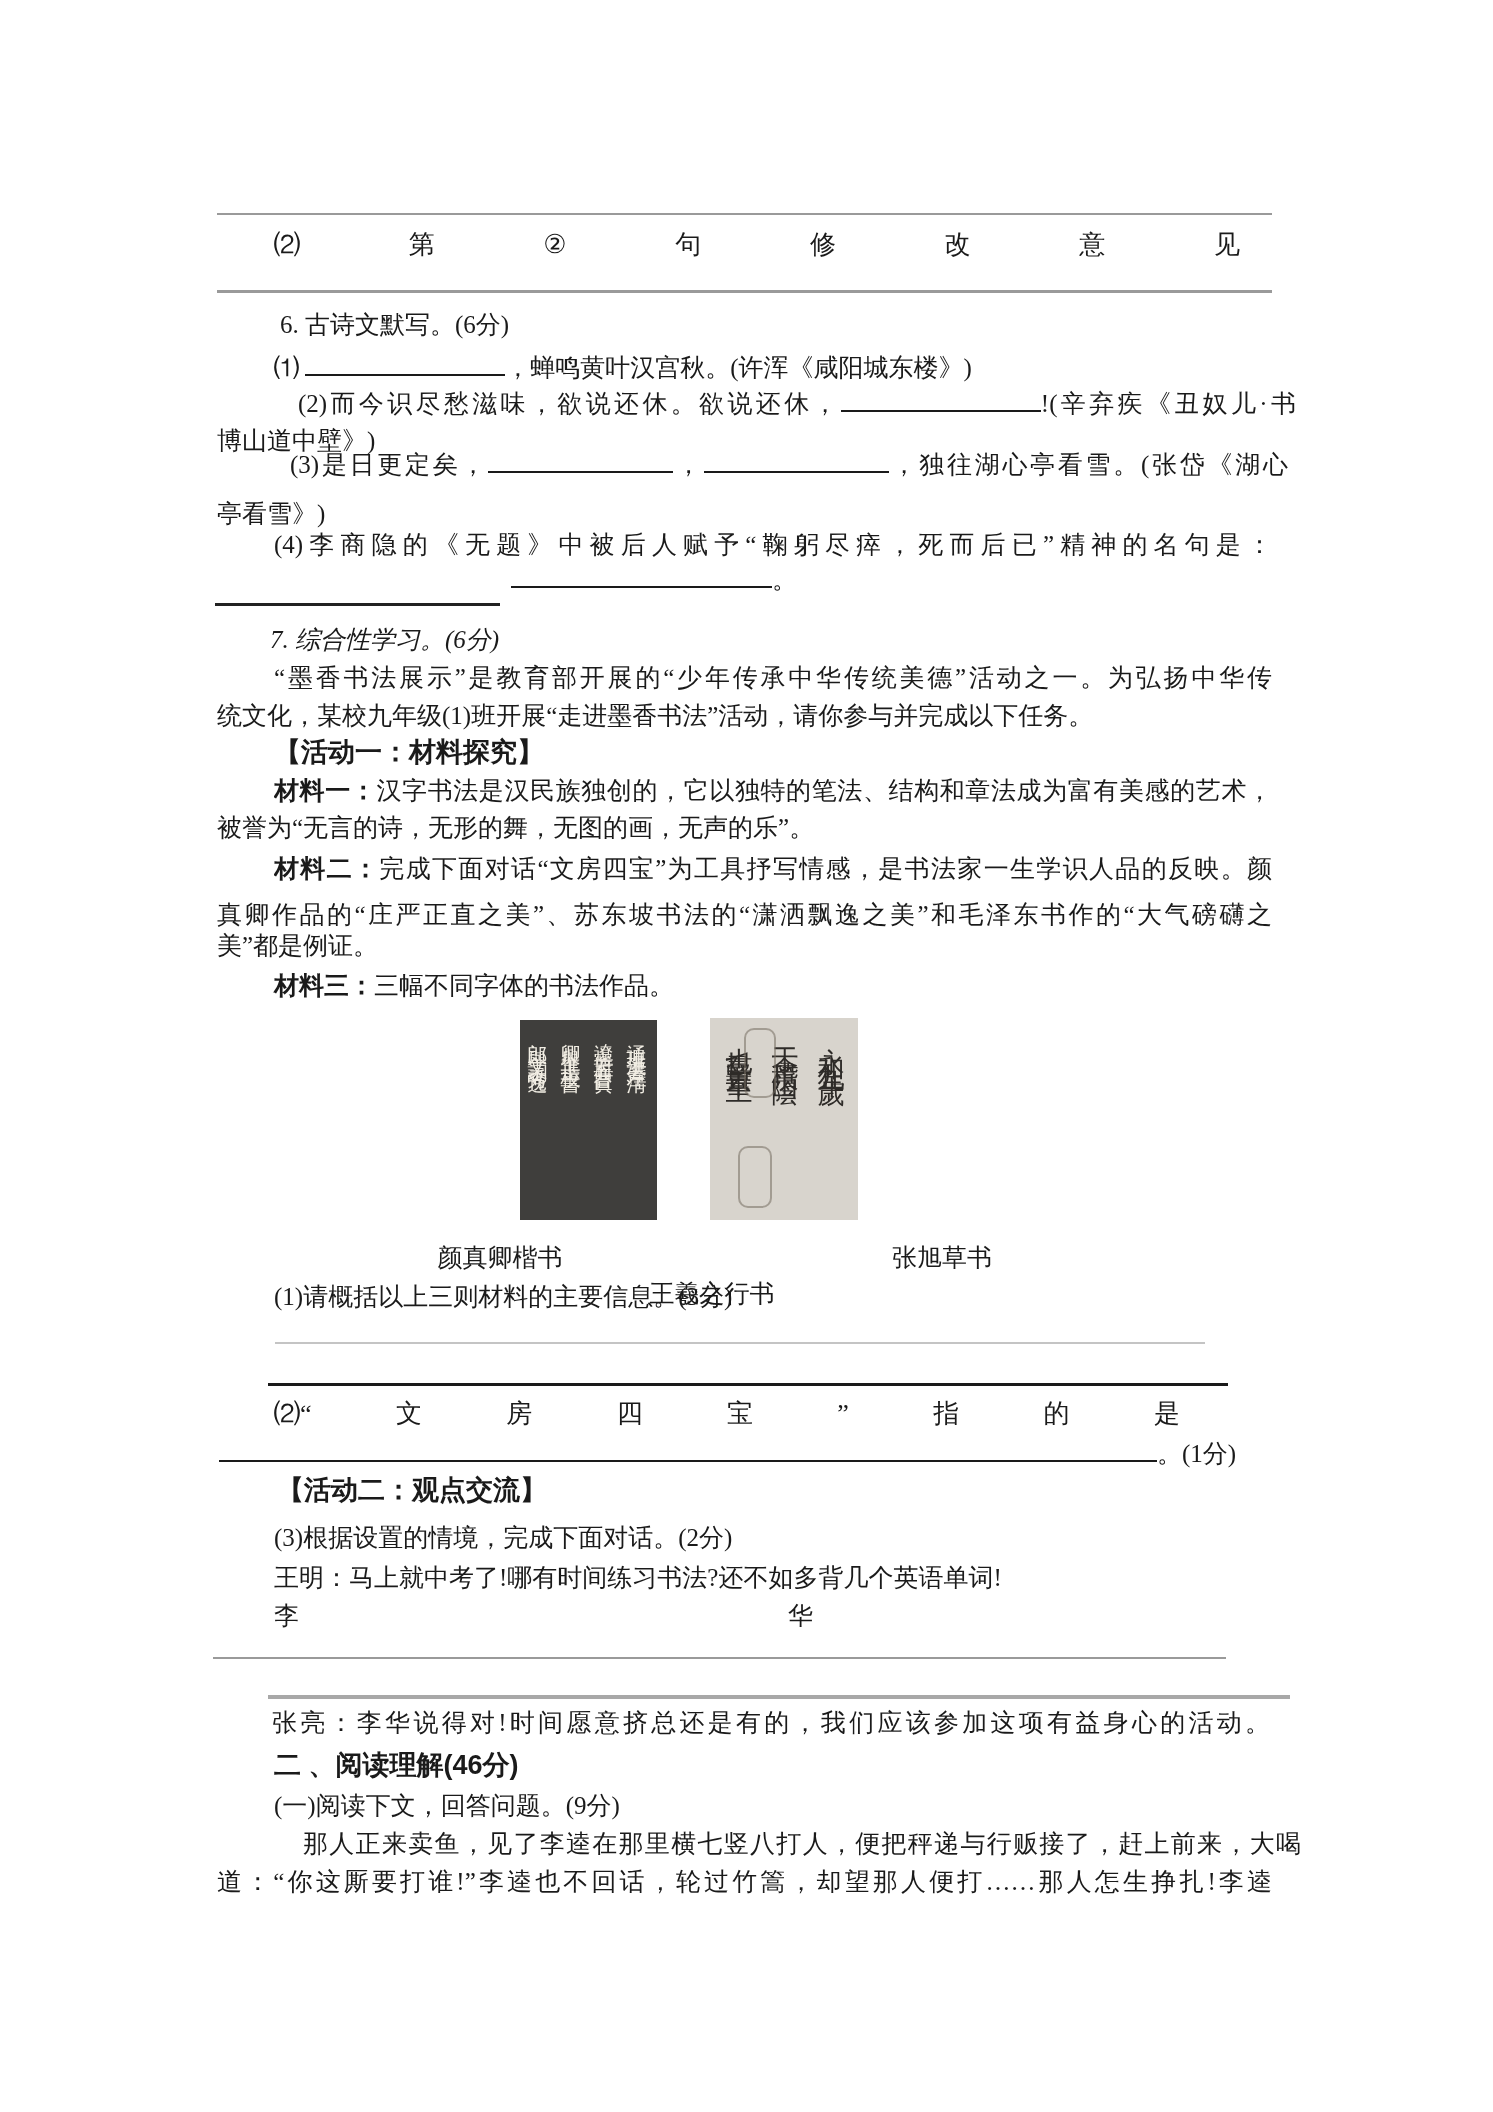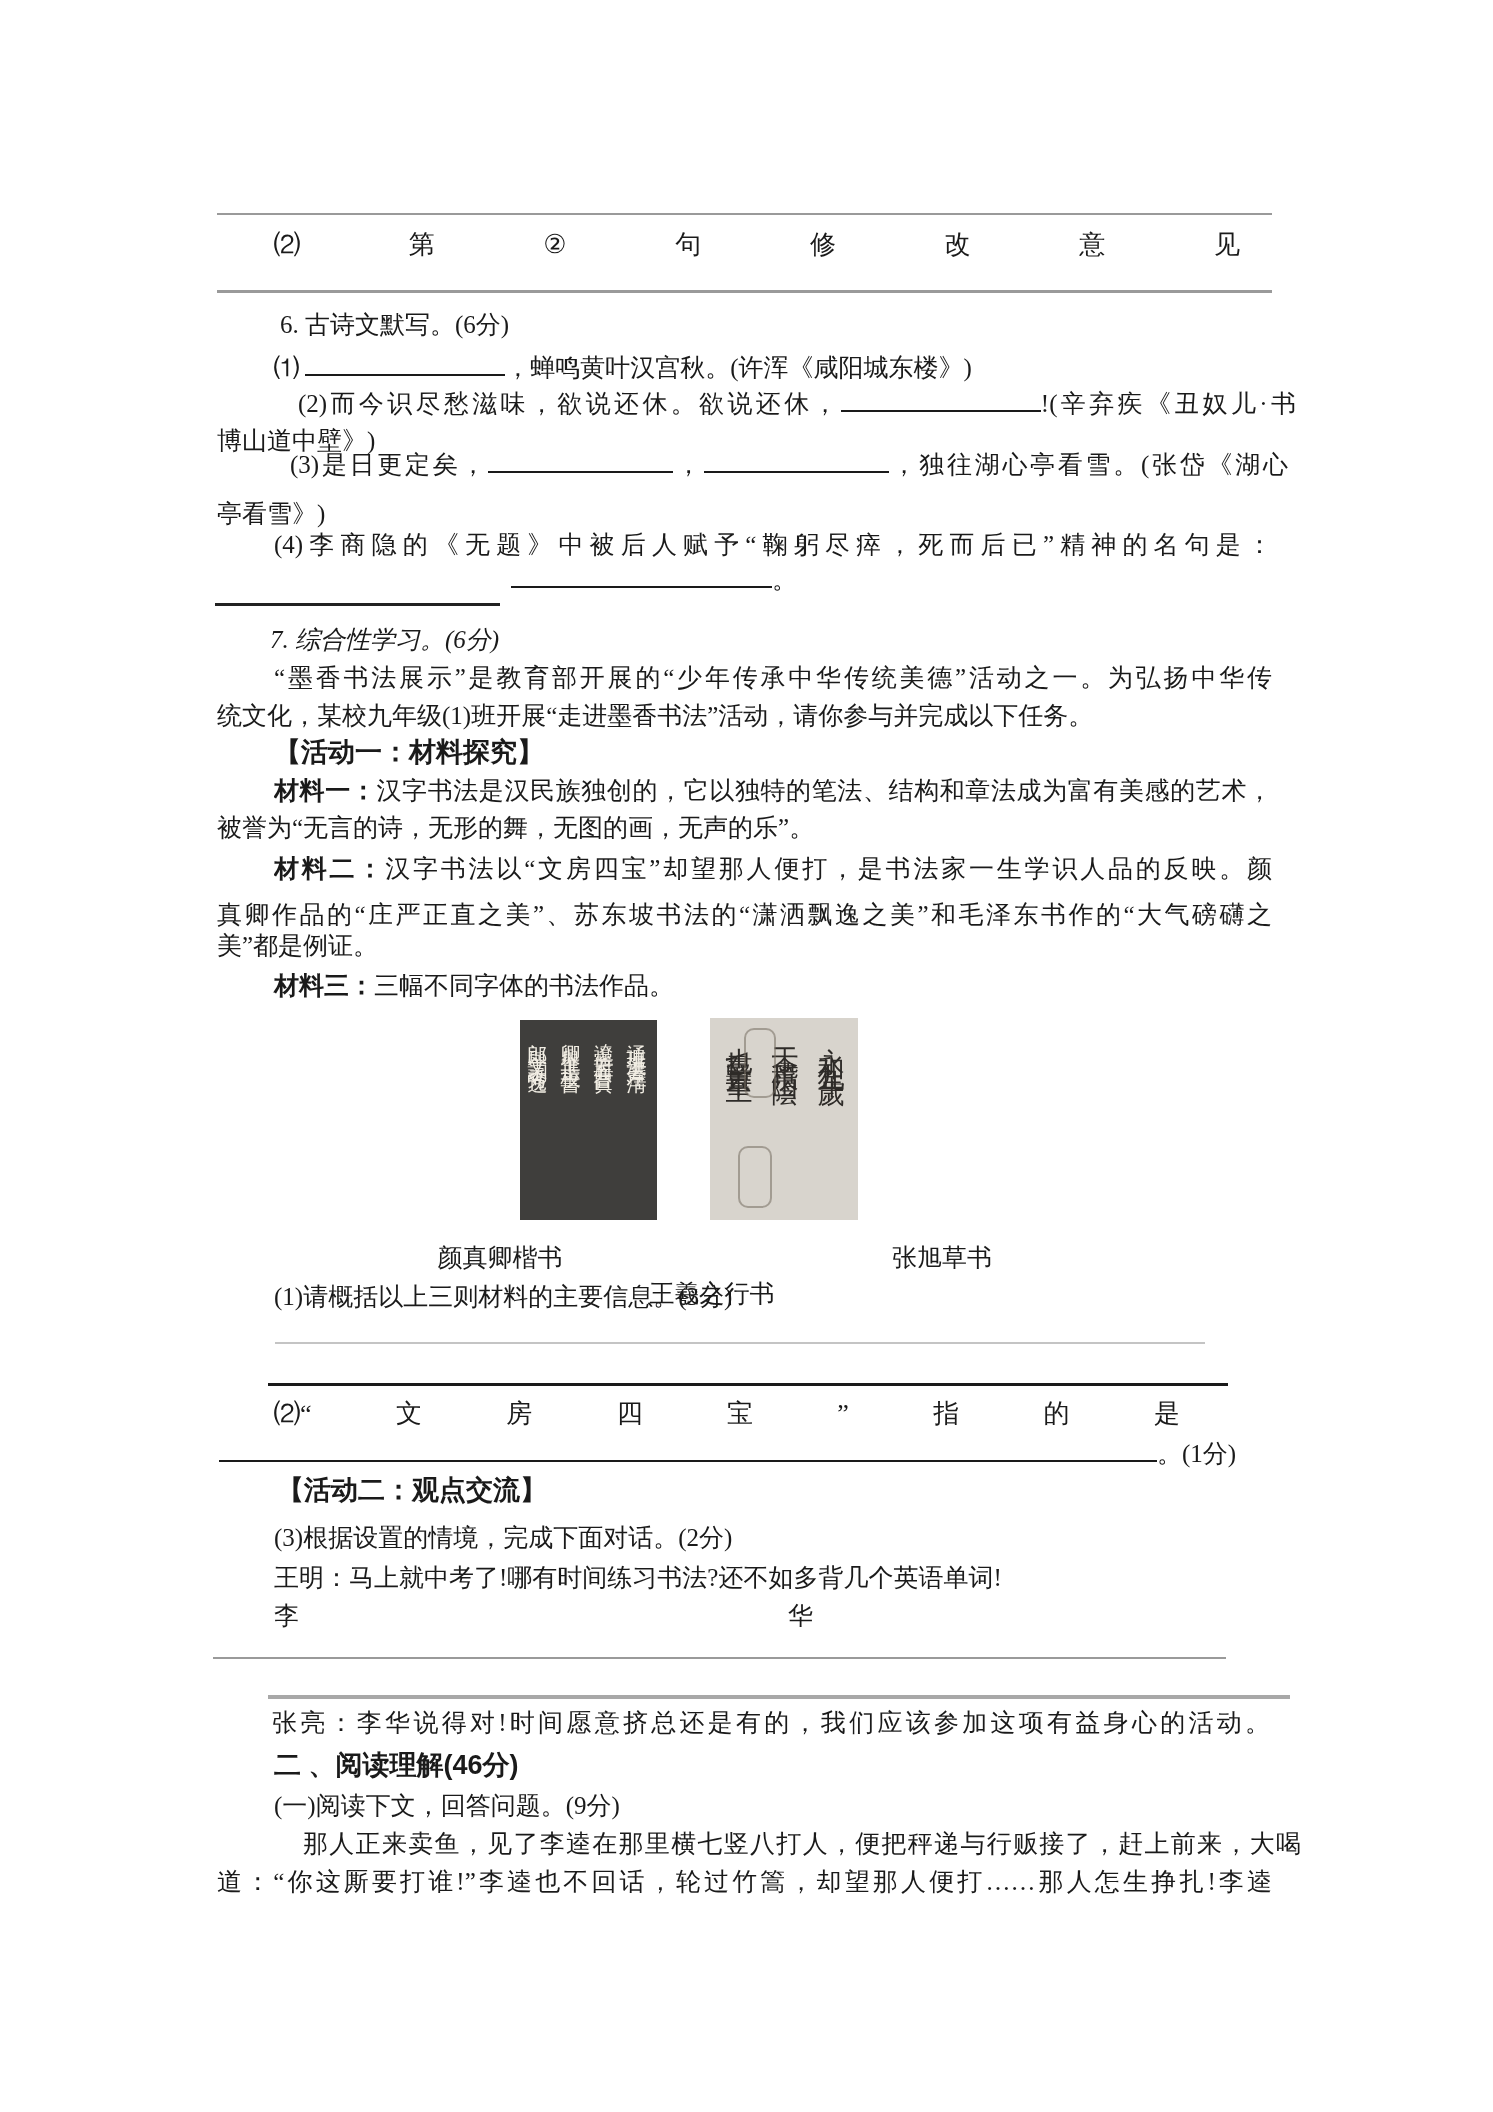--- a/index.html
+++ b/index.html
@@ -84,21 +84,21 @@
     <div class="line" style="top: 494px; left: 217px;"><span>亭看雪》)</span></div>
     <div class="line justify" style="top: 525px; width: 998px; left: 274px;"><span>(4)李商隐的《无题》中被后人赋予“鞠躬尽瘁，死而后已”精神的名句是：</span></div>
     <div class="line" style="top: 556px; left: 511px;"><span class="blank" style="width: 261px;"></span><span>。</span></div>
     <div class="rule" style="top: 603px; left: 215px; width: 285px; height: 3px; background: rgb(34, 34, 34);"></div>
     <div class="line" style="top: 620px; left: 270px; font-style: italic;"><span>7. 综合性学习。(6分)</span></div>
     <div class="line justify" style="top: 658px; width: 998px; left: 274px;"><span>“墨香书法展示”是教育部开展的“少年传承中华传统美德”活动之一。为弘扬中华传</span></div>
     <div class="line" style="top: 696px; left: 217px;"><span>统文化，某校九年级(1)班开展“走进墨香书法”活动，请你参与并完成以下任务。</span></div>
     <div class="line sansbold" style="top: 732px; left: 274px;"><span>【活动一：材料探究】</span></div>
     <div class="line justify" style="top: 770px; width: 998px; left: 274px;"><span class="bold">材料一：</span><span>汉字书法是汉民族独创的，它以独特的笔法、结构和章法成为富有美感的艺术，</span></div>
     <div class="line" style="top: 808px; left: 217px;"><span>被誉为“无言的诗，无形的舞，无图的画，无声的乐”。</span></div>
-    <div class="line justify" style="top: 848px; width: 998px; left: 274px;"><span class="bold">材料二：</span><span>汉字书法以“文房四宝”却望那人便打，是书法家一生学识人品的反映。颜</span></div>
+    <div class="line justify" style="top: 848px; width: 998px; left: 274px;"><span class="bold">材料二：</span><span>完成下面对话“文房四宝”为工具抒写情感，是书法家一生学识人品的反映。颜</span></div>
     <div class="line justify" style="top: 887px; width: 1055px; left: 217px; margin-top: 8px;"><span>真卿作品的“庄严正直之美”、苏东坡书法的“潇洒飘逸之美”和毛泽东书作的“大气磅礴之</span></div>
     <div class="line" style="top: 926px; left: 217px;"><span>美”都是例证。</span></div>
     <div class="line" style="top: 965px; left: 274px;"><span class="bold">材料三：</span><span>三幅不同字体的书法作品。</span></div>
     <div class="line centered" style="top: 1238px; left: 500px;"><span>颜真卿楷书</span></div>
     <div class="line centered" style="top: 1238px; left: 712px; margin-top: 36px;"><span>王羲之行书</span></div>
     <div class="line centered" style="top: 1238px; left: 942px;"><span>张旭草书</span></div>
     <div class="line" style="top: 1277px; left: 274px;"><span>(1)请概括以上三则材料的主要信息。(3分)</span></div>
     <div class="rule" style="top: 1342px; left: 275px; width: 930px; height: 2px; background: rgb(196, 196, 196);"></div>
     <div class="rule" style="top: 1383px; left: 268px; width: 960px; height: 3px; background: rgb(26, 26, 26);"></div>
     <div class="spread" style="top: 1394px; left: 274px; width: 906px;">

